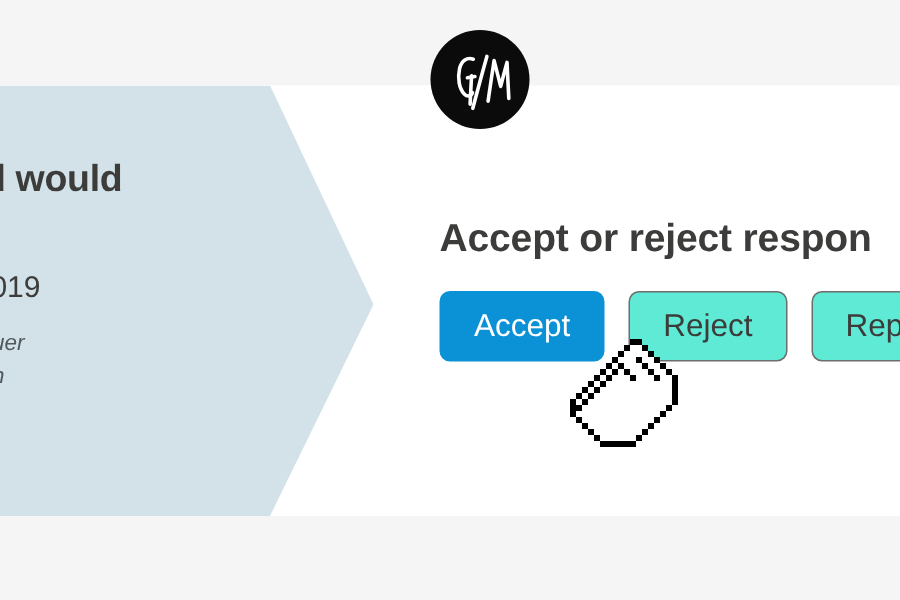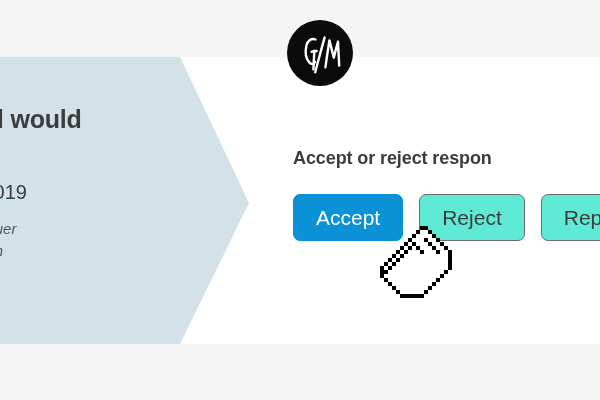--- a/index.html
+++ b/index.html
@@ -93,21 +93,21 @@
     overflow: hidden;
   }
   .logo svg { display: block; }
 
   
   .response-heading {
     position: absolute;
     left: 293px;
     top: 143px;
     margin: 0;
-    font-size: 18px;
+    font-size: 26px;
     line-height: 30px;
     font-weight: bold;
     color: #3c3c3b;
     letter-spacing: -0.1px;
     white-space: nowrap;
   }
 
   .action-row {
     position: absolute;
     left: 293px;

